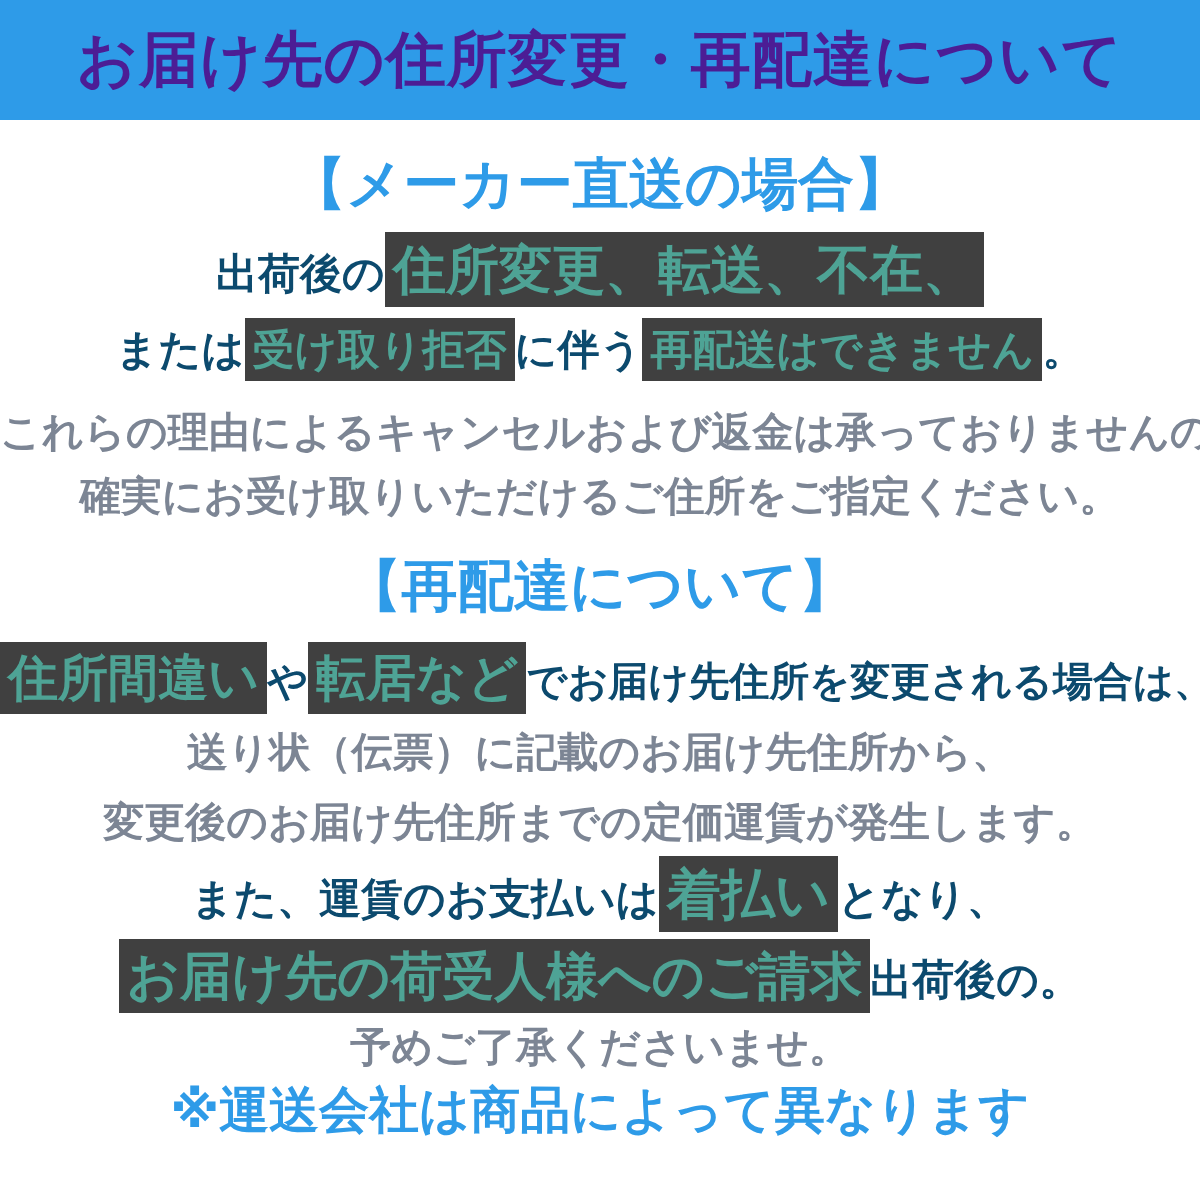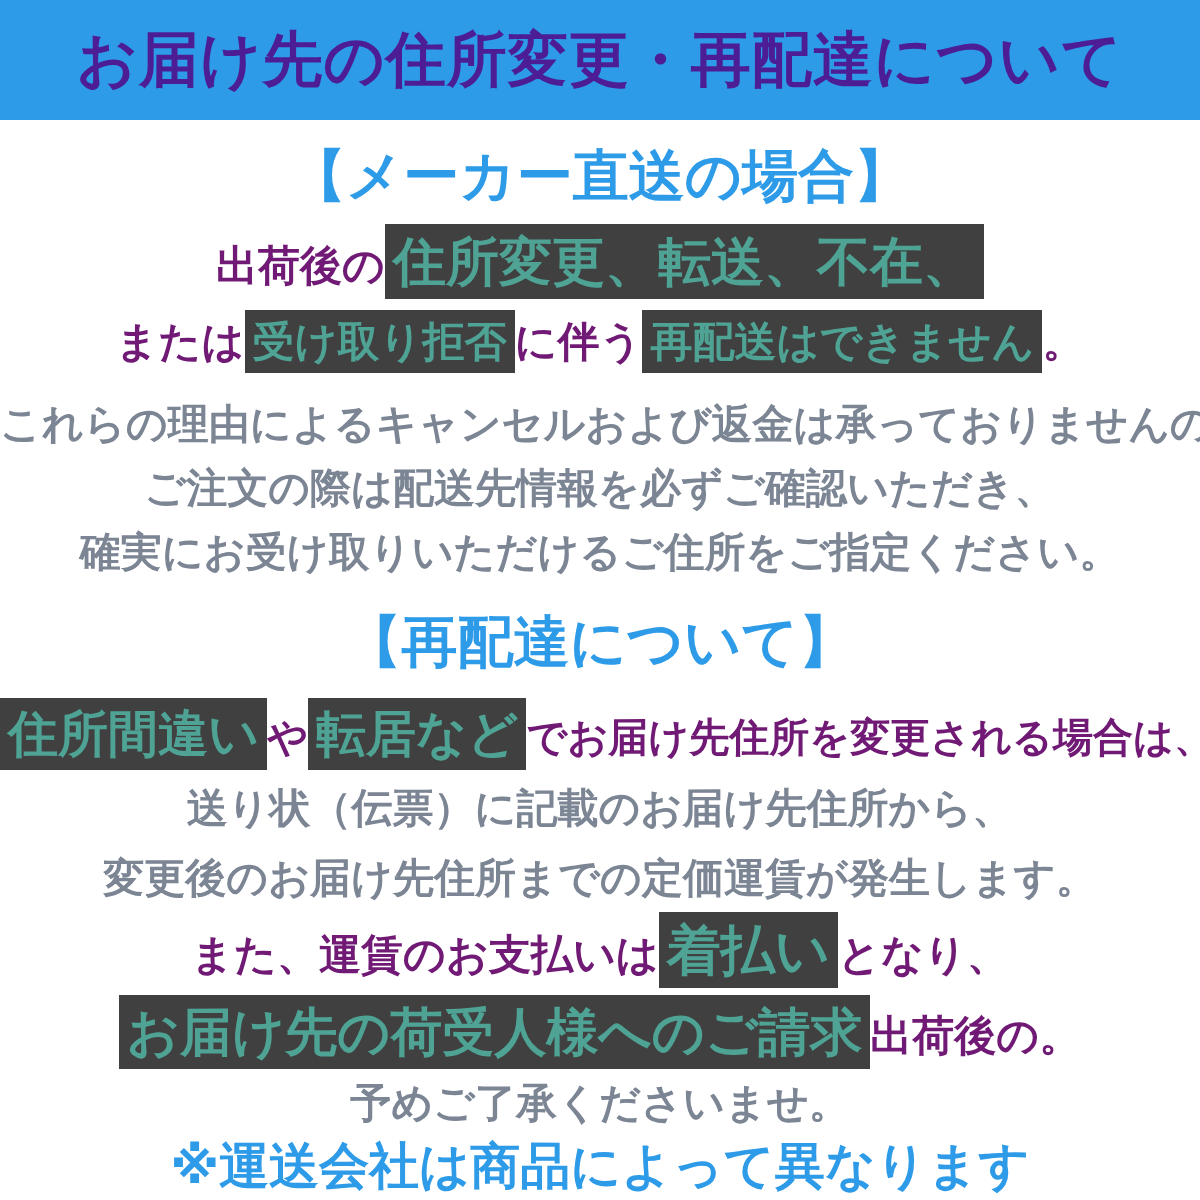--- a/index.html
+++ b/index.html
@@ -36,29 +36,29 @@
   
   .sec-heading {
     margin: 0;
     color: #2e9be8;
     font-size: 56px;
     font-weight: 700;
     line-height: 72px;
     height: 72px;
     white-space: nowrap;
   }
-  .sec-heading.first { margin-top: 20px; }
+  .sec-heading.first { margin-top: 28px; }
   .sec-heading.second { margin-top: 22px; }
   
   p.line {
     margin: 0;
     color: #7c8594;
     white-space: nowrap;
   }
-  .g   { color: #701a75; }
+  .g   { color: #0c4a6e; }
   .hl  {
     color: #4ea395;
     background: #404040;
     padding: 8px 8px;
   }
   
   .l-mix-1   { font-size: 42px; line-height: 80px; height: 80px; margin-top: 10px !important; }
   .l-mix-1 .hl { font-size: 53px; }
   .l-mix-2   { font-size: 42px; line-height: 80px; height: 80px; }
   .l-mix-2 .hl { font-size: 42px; }
@@ -92,21 +92,20 @@
   </header>
 
   <section>
     <h2 class="sec-heading first">【メーカー直送の場合】</h2>
 
     <p class="line l-mix-1"><span class="g">出荷後の</span><span class="hl">住所変更、転送、不在、</span></p>
 
     <p class="line l-mix-2"><span class="g">または</span><span class="hl">受け取り拒否</span><span class="g">に伴う</span><span class="hl">再配送はできません</span><span class="g">。</span></p>
 
     <p class="line l-med gap">これらの理由によるキャンセルおよび返金は承っておりませんので、</p>
-    <p class="line l-med">ご注文の際は配送先情報を必ずご確認いただき、</p>
     <p class="line l-med">確実にお受け取りいただけるご住所をご指定ください。</p>
   </section>
 
   <section>
     <h2 class="sec-heading second">【再配達について】</h2>
 
     <p class="line l-y1"><span class="hl">住所間違い</span><span class="g">や</span><span class="hl">転居など</span><span class="g">でお届け先住所を変更される場合は、</span></p>
 
     <p class="line l-med">送り状（伝票）に記載のお届け先住所から、</p>
     <p class="line l-med l-y3">変更後のお届け先住所までの定価運賃が発生します。</p>

